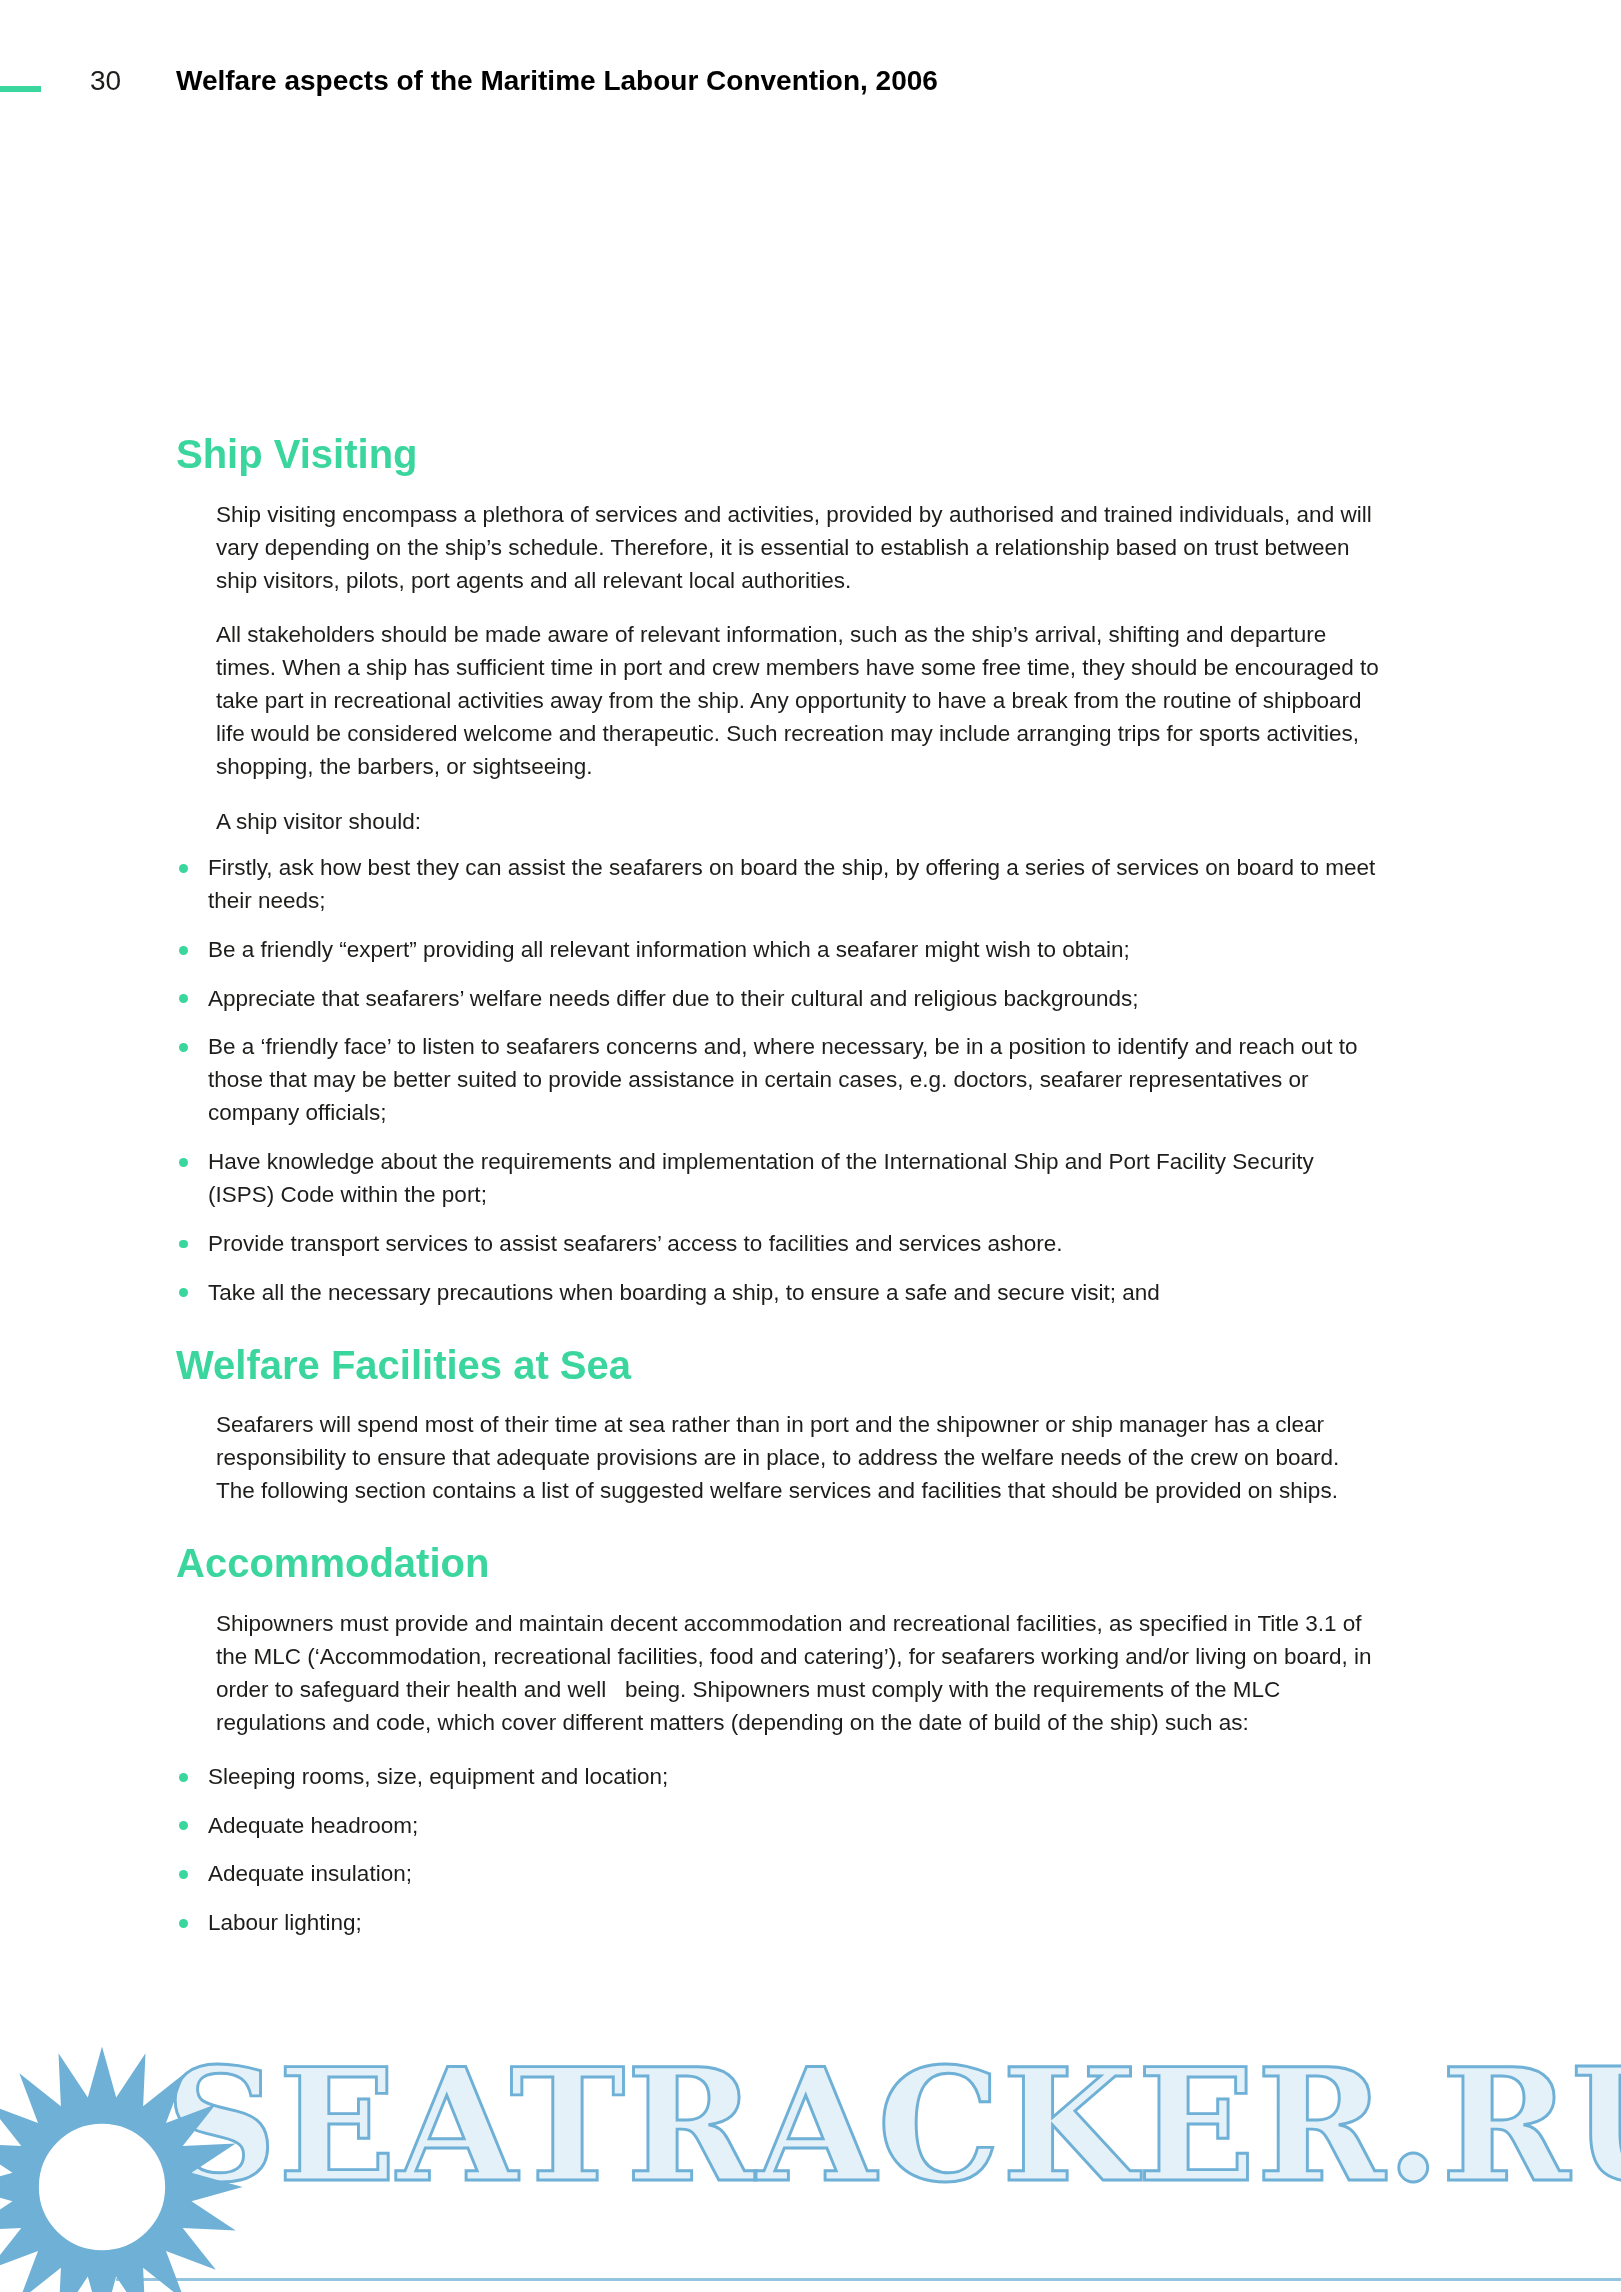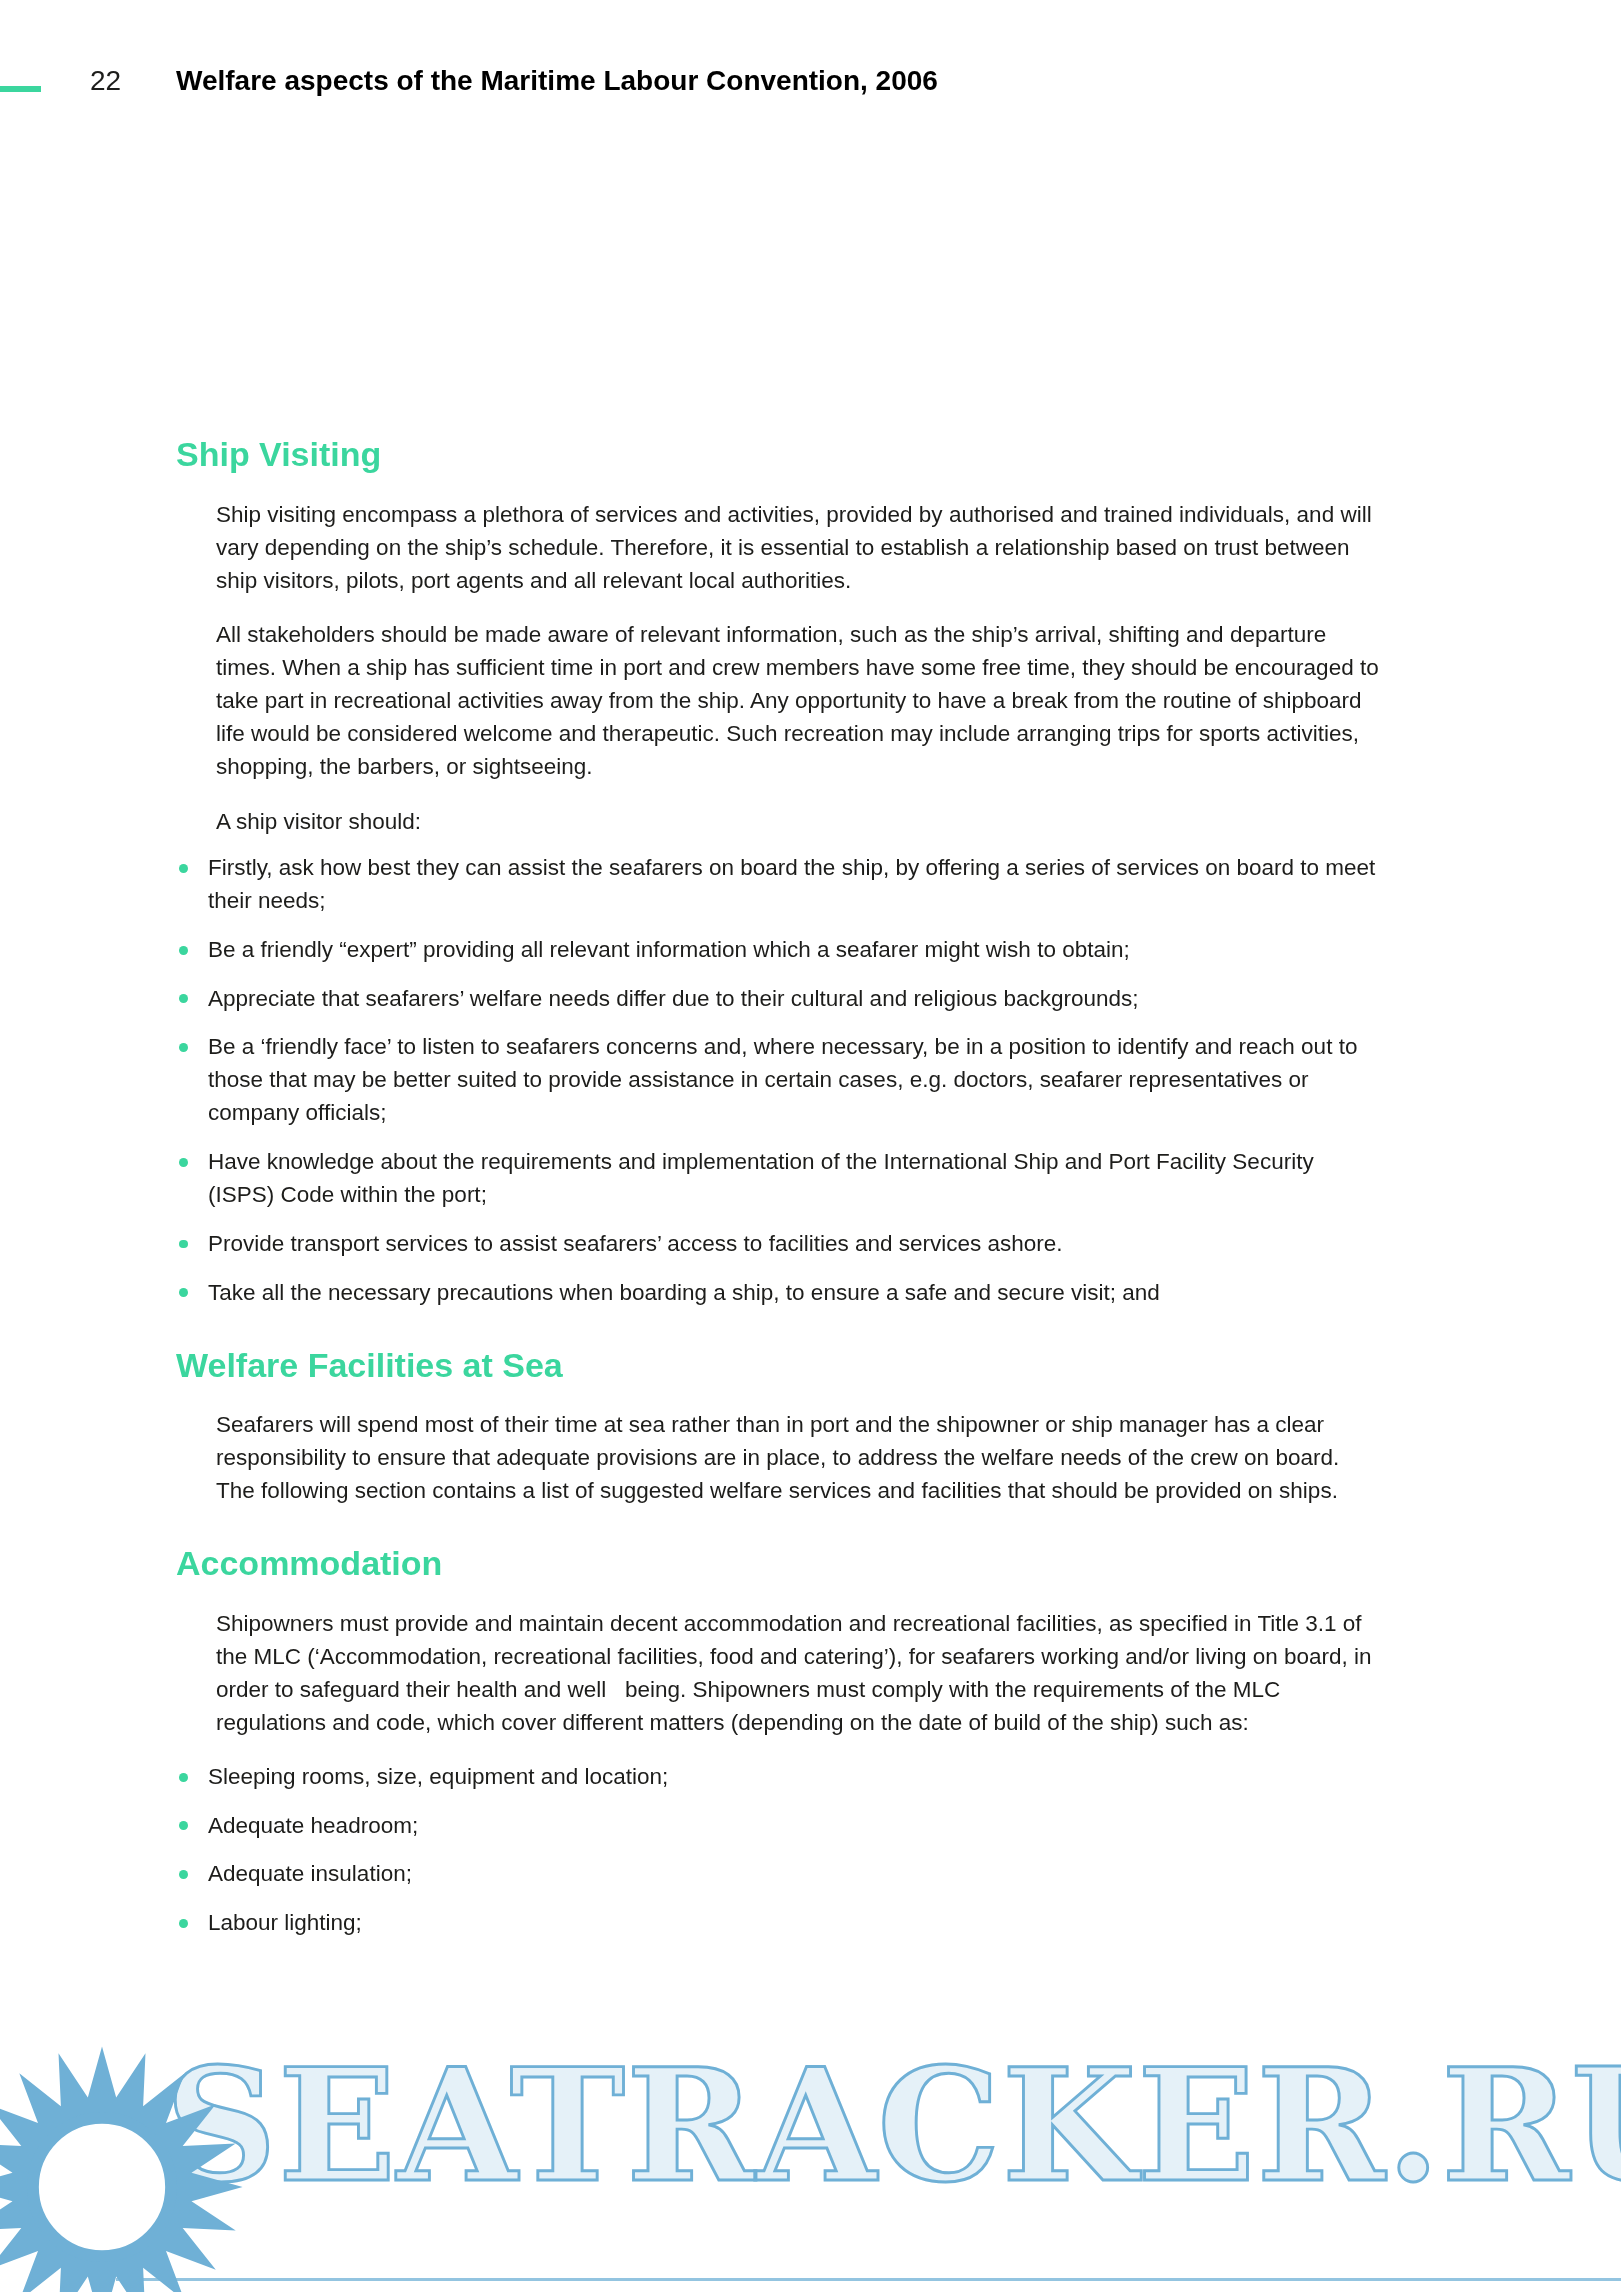--- a/index.html
+++ b/index.html
@@ -38,21 +38,21 @@
   .content {
     position: absolute;
     top: 435px; left: 176px;
     width: 1204px;
     font-size: 22.5px;
     line-height: 33px;
     z-index: 1;
   }
   .section-heading {
     color: var(--green);
-    font-size: 34px;
+    font-size: 40px;
     line-height: 39px;
     font-weight: 700;
     margin-bottom: 23.5px;
   }
   section + section .section-heading { margin-top: 37px; }
   .content p { margin-bottom: 21.6px; white-space: pre-wrap; margin-left: 40px; }
   .content p.list-intro { margin-bottom: 13.7px; }
   ul.bullet-list { list-style: none; margin-bottom: 5.9px; }
   ul.bullet-list li {
     position: relative;
@@ -101,21 +101,21 @@
   }
 </style>
 </head>
 <body>
 
 <div class="page">
 
   <div class="corner-dash"></div>
 
   <header class="page-header">
-    <span class="page-number">22</span>
+    <span class="page-number">30</span>
     <h1 class="running-title">Welfare aspects of the Maritime Labour Convention, 2006</h1>
   </header>
 
   <main class="content">
 
     <section>
       <h2 class="section-heading">Ship Visiting</h2>
       <p>Ship visiting encompass a plethora of services and activities, provided by authorised and trained individuals, and will vary depending on the ship’s schedule. Therefore, it is essential to establish a relationship based on trust between ship visitors, pilots, port agents and all relevant local authorities.</p>
       <p>All stakeholders should be made aware of relevant information, such as the ship’s arrival, shifting and departure times. When a ship has sufficient time in port and crew members have some free time, they should be encouraged to take part in recreational activities away from the ship. Any opportunity to have a break from the routine of shipboard life would be considered welcome and therapeutic. Such recreation may include arranging trips for sports activities, shopping, the barbers, or sightseeing.</p>
       <p class="list-intro">A ship visitor should:</p>

